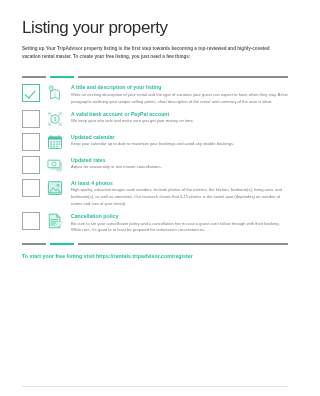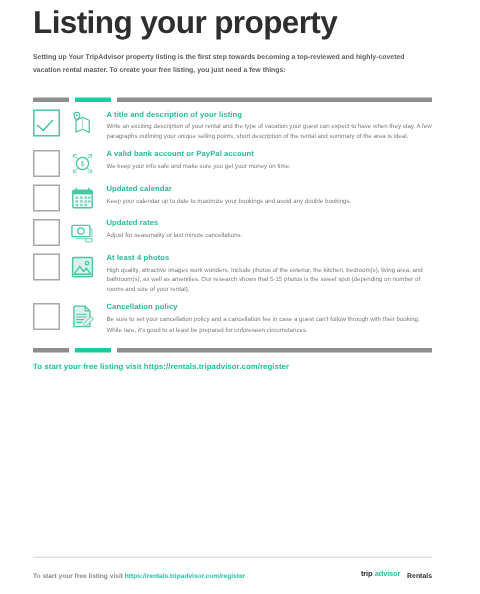--- a/index.html
+++ b/index.html
@@ -6,22 +6,22 @@
   body{
     width:310px;height:396px;
     background:#ffffff;
     font-family:"Liberation Sans","DejaVu Sans",sans-serif;
     color:#3c3c3c;
     overflow:hidden;
   }
   .page{position:relative;width:310px;height:396px;box-sizing:border-box;padding:0 22px;}
 
   .title{
-    font-size:21px;font-weight:700;letter-spacing:-0.4px;
-    color:#2e2e2e;margin:4px 0 7px 0;line-height:1.1;
+    font-size:17px;font-weight:400;letter-spacing:-0.4px;
+    color:#2e2e2e;margin:19px 0 7px 0;line-height:1.1;
   }
   .intro{
     font-size:4.6px;line-height:1.85;color:#5d5d5d;
     max-width:268px;margin:0 0 14px 0;font-weight:600;
   }
 
   
   .rule{display:flex;align-items:center;gap:4px;height:3px;margin:0 0 5px 0;}
   .rule .seg{height:2.4px;border-radius:0;}
   .rule .seg.gray{background:#8e8e8e;}

